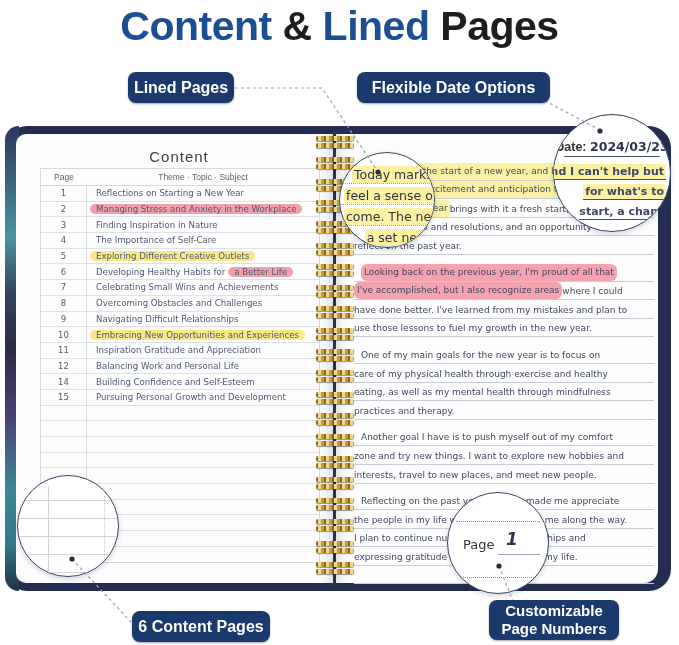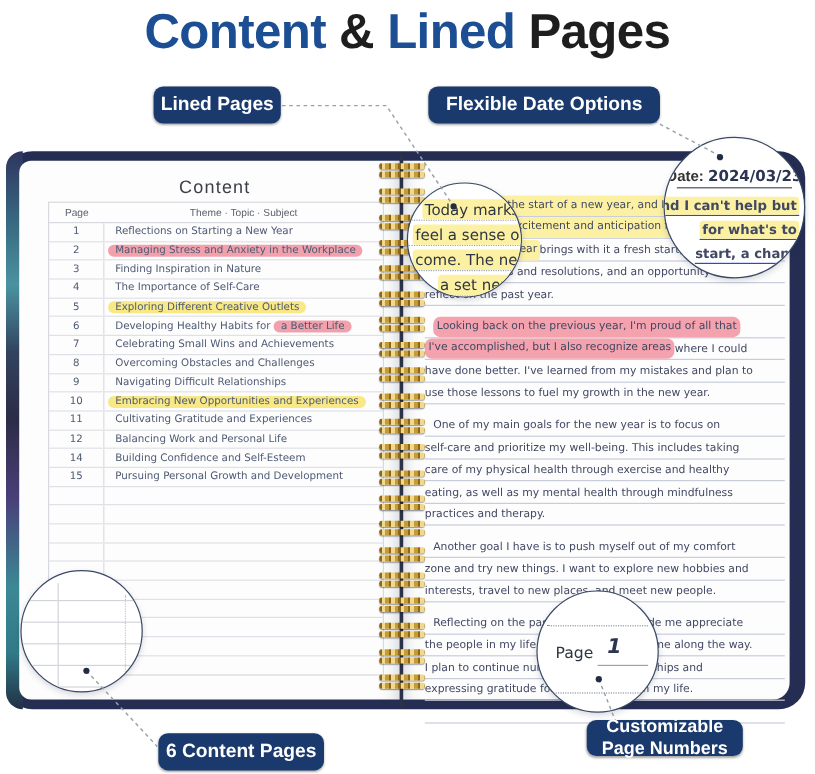--- a/index.html
+++ b/index.html
@@ -12,21 +12,21 @@
   .t-blue{color:#1c4e94;}
   .t-dark{color:#1e1e1e;}
 
   
   .badge{position:absolute;background:#1a3a6e;color:#fff;font-weight:700;
          border-radius:8px;box-shadow:0 1px 2px rgba(0,0,0,.35);
          display:flex;align-items:center;justify-content:center;text-align:center;z-index:60;}
   .badge-lined{left:128px;top:72px;width:106px;height:31px;font-size:16px;}
   .badge-date{left:357px;top:72px;width:193px;height:31px;font-size:16px;}
   .badge-content{left:132px;top:611px;width:138px;height:31px;font-size:16px;}
-  .badge-pagenum{left:489px;top:600px;width:130px;height:30px;font-size:15px;line-height:1.2;}
+  .badge-pagenum{left:489px;top:600px;width:130px;height:40px;font-size:15px;line-height:1.2;}
 
   
   .notebook{position:absolute;left:5px;top:126px;width:666px;height:465px;
             background:#252e52;border-radius:22px;z-index:1;}
   .cover-strip{position:absolute;left:0;top:0;width:14px;height:100%;
                border-radius:22px 0 0 22px;
                background:linear-gradient(180deg,#2e3560 0%,#3a6e84 14%,#4a93a0 24%,
                           #33435f 36%,#2c2c46 48%,#4a3f78 62%,#3c8894 78%,#317987 90%,#223044 100%);}
   .page{position:absolute;top:8px;height:449px;background:#fdfdfd;}
   .page-left{left:11px;width:318px;border-radius:10px 0 0 10px;
@@ -153,21 +153,21 @@
             <div class="toc-row">
               <div class="toc-cell-page">9</div>
               <div class="toc-cell-theme">Navigating Difficult Relationships</div>
             </div>
             <div class="toc-row">
               <div class="toc-cell-page">10</div>
               <div class="toc-cell-theme"><span class="pill pill-yellow">Embracing New Opportunities and Experiences</span></div>
             </div>
             <div class="toc-row">
               <div class="toc-cell-page">11</div>
-              <div class="toc-cell-theme">Cultivating Gratitude and Experiences</div>
+              <div class="toc-cell-theme">Inspiration Gratitude and Appreciation</div>
             </div>
             <div class="toc-row">
               <div class="toc-cell-page">12</div>
               <div class="toc-cell-theme">Balancing Work and Personal Life</div>
             </div>
             <div class="toc-row">
               <div class="toc-cell-page">14</div>
               <div class="toc-cell-theme">Building Confidence and Self-Esteem</div>
             </div>
             <div class="toc-row">
@@ -246,23 +246,20 @@
           </div>
           <div class="jline">
             <span>have done better. I've learned from my mistakes and plan to</span>
           </div>
           <div class="jline">
             <span>use those lessons to fuel my growth in the new year.</span>
           </div>
           <div class="jgap"></div>
           <div class="jline indent">
             <span>One of my main goals for the new year is to focus on</span>
-          </div>
-          <div class="jline">
-            <span>self-care and prioritize my well-being. This includes taking</span>
           </div>
           <div class="jline">
             <span>care of my physical health through exercise and healthy</span>
           </div>
           <div class="jline">
             <span>eating, as well as my mental health through mindfulness</span>
           </div>
           <div class="jline">
             <span>practices and therapy.</span>
           </div>

